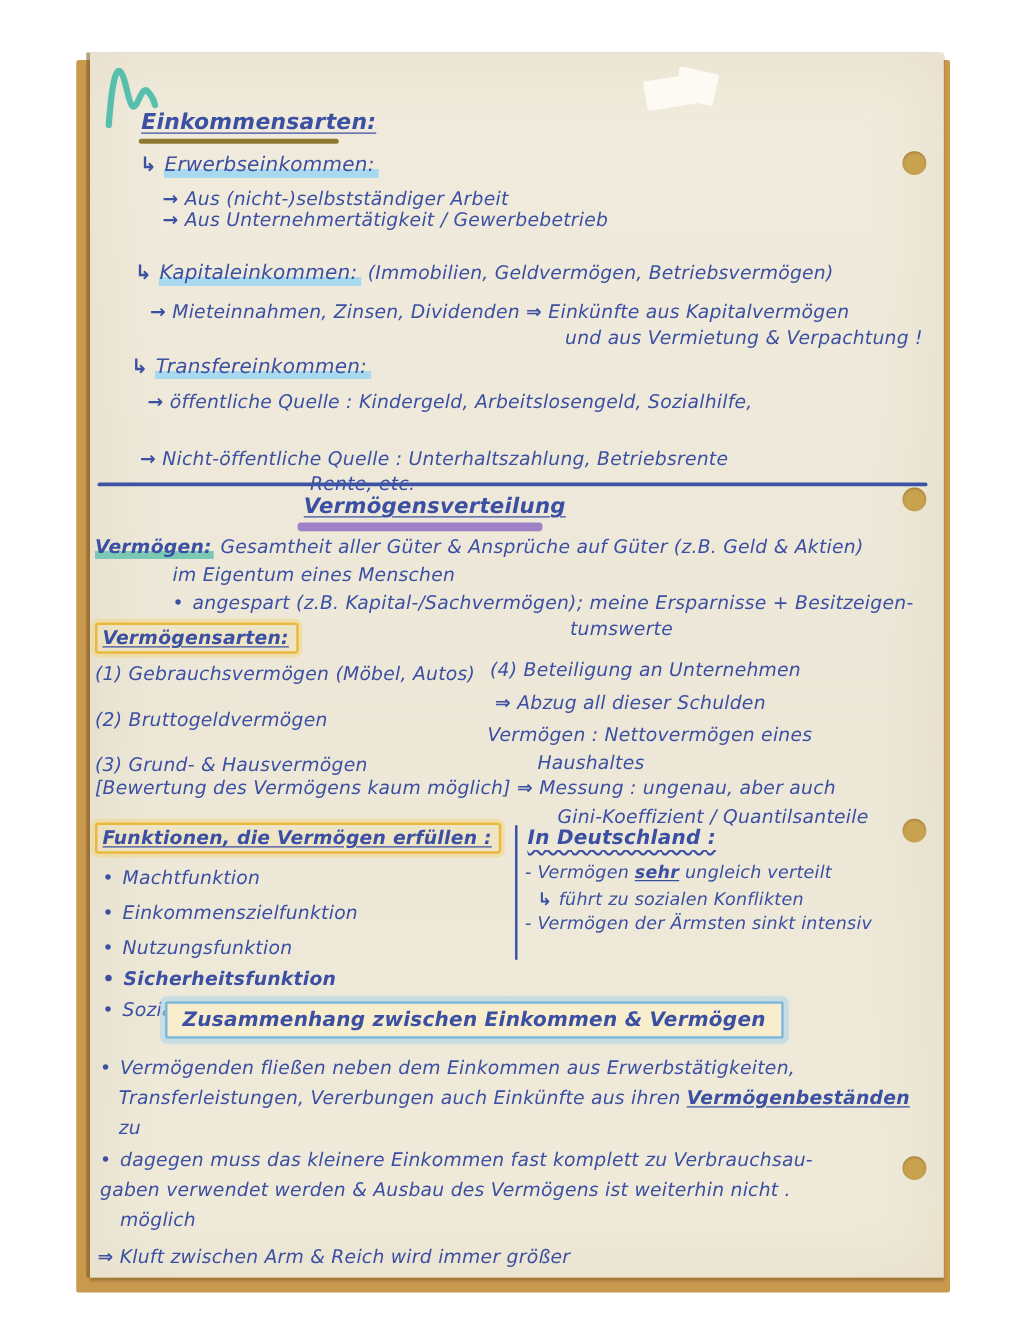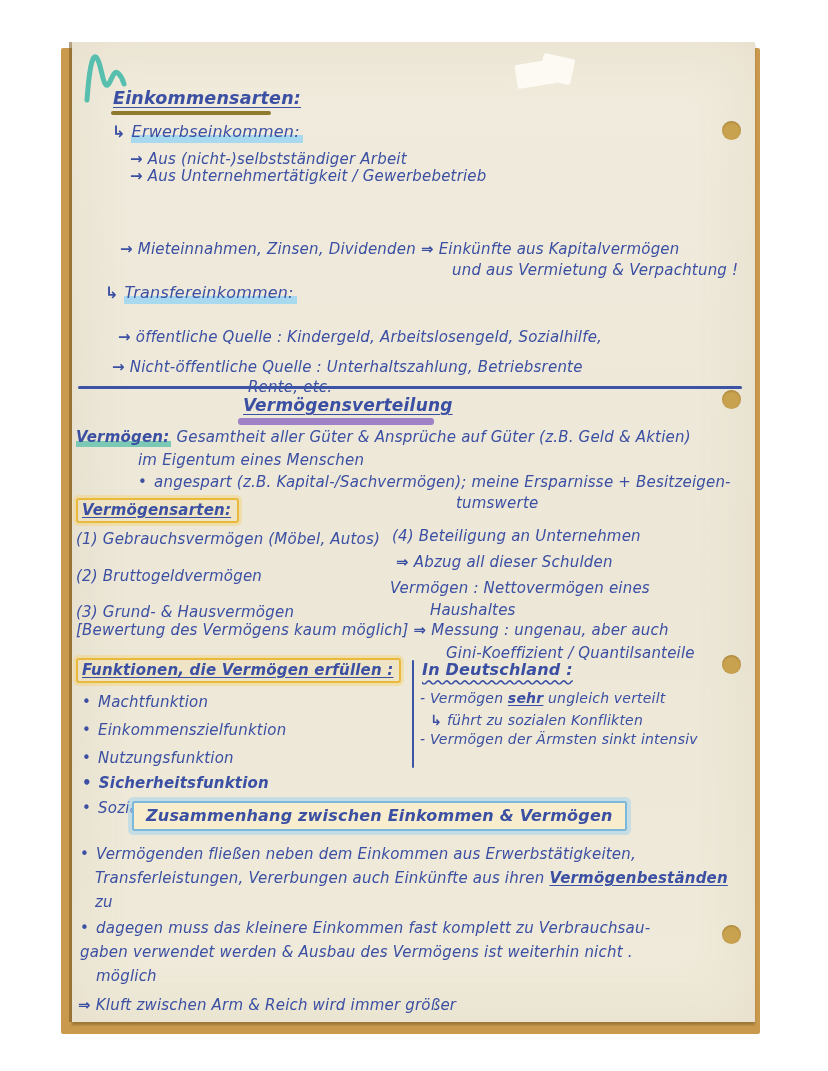--- a/index.html
+++ b/index.html
@@ -64,32 +64,36 @@
   <div class="line" style="left:112px;top:122px;font-size:16px;">
     <span class="arrow">↳</span><span class="hl-blue">Erwerbseinkommen:</span>
   </div>
   <div class="line" style="left:130px;top:150px;">
     <span class="arrow">→</span><span>Aus (nicht-)selbstständiger Arbeit</span>
   </div>
   <div class="line" style="left:130px;top:167px;">
     <span class="arrow">→</span><span>Aus Unternehmertätigkeit / Gewerbebetrieb</span>
   </div>
 
+  <div class="line" style="left:108px;top:208px;font-size:16px;">
+    <span class="arrow">↳</span><span class="hl-blue">Kapitaleinkommen:</span>
+    <span style="font-size:15px;">(Immobilien, Geldvermögen, Betriebsvermögen)</span>
+  </div>
   <div class="line" style="left:120px;top:240px;">
     <span class="arrow">→</span><span>Mieteinnahmen, Zinsen, Dividenden</span>
     <span class="arrow">⇒</span><span>Einkünfte aus Kapitalvermögen</span>
   </div>
   <div class="line" style="left:452px;top:261px;">
     <span>und aus Vermietung &amp; Verpachtung !</span>
   </div>
 
   <div class="line" style="left:105px;top:283px;font-size:16px;">
     <span class="arrow">↳</span><span class="hl-blue">Transfereinkommen:</span>
   </div>
-  <div class="line" style="left:118px;top:328px;">
+  <div class="line" style="left:118px;top:312px;">
     <span class="arrow">→</span><span>öffentliche Quelle : Kindergeld, Arbeitslosengeld, Sozialhilfe,</span>
   </div>
   <div class="line" style="left:248px;top:337px;margin-top:41px;">
     <span>Rente, etc.</span>
   </div>
   <div class="line" style="left:112px;top:358px;">
     <span class="arrow">→</span><span>Nicht-öffentliche Quelle : Unterhaltszahlung, Betriebsrente</span>
   </div>
 
   <div class="divider" style="left:78px;top:386px;width:664px;"></div>

